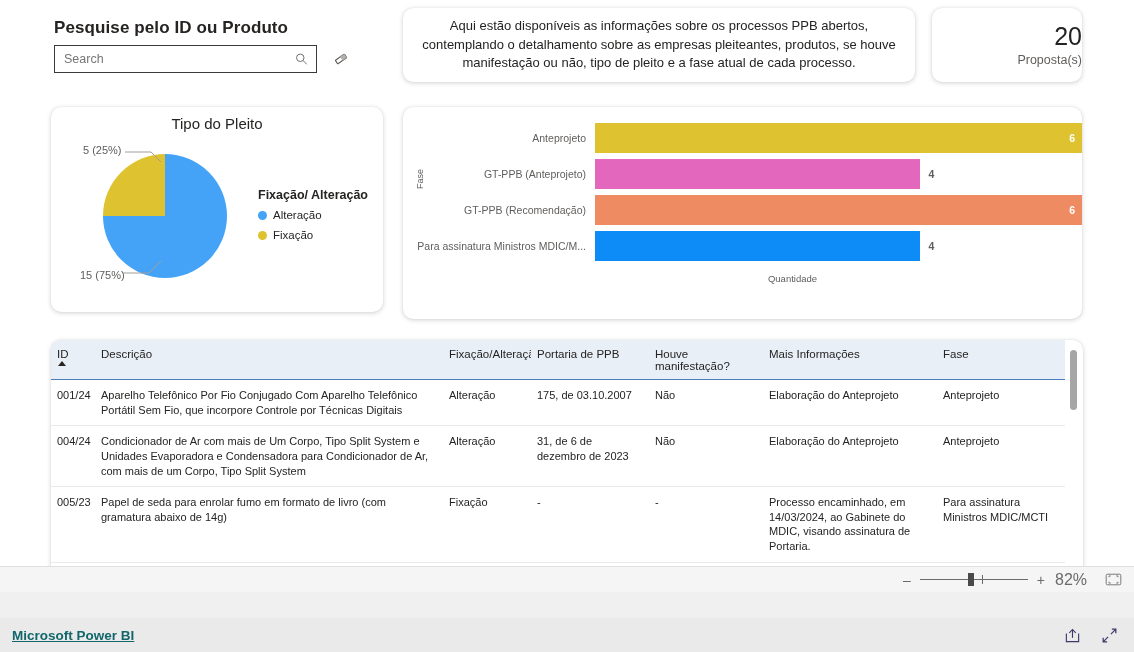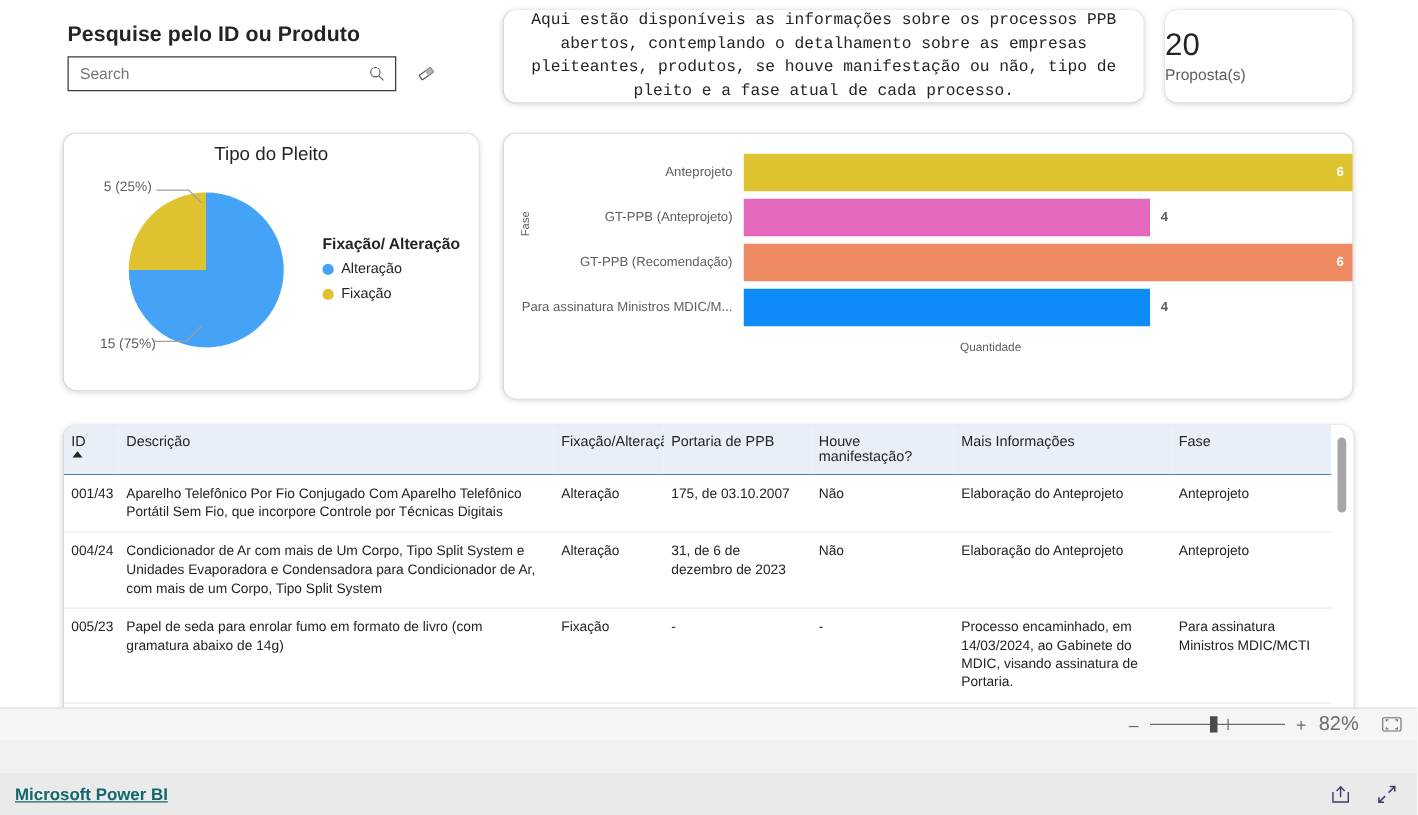--- a/index.html
+++ b/index.html
@@ -49,32 +49,31 @@
     position: absolute; right: 8px; top: 50%; transform: translateY(-50%);
     width: 13px; height: 13px;
   }
   .eraser { margin-left: 16px; width: 16px; height: 16px; }
 
   
   #info-card {
     left: 403px; top: 8px; width: 512px; height: 74px;
     display: flex; align-items: center; justify-content: flex-start;
     padding: 6px 16px;
-    font-family: Liberation Mono, monospace;
   }
   #info-card p {
     margin: 0; text-align: center; line-height: 1.45;
     font-size: 13px; color: #252423;
   }
 
   
   #kpi-card {
     left: 932px; top: 8px; width: 150px; height: 74px;
     display: flex; flex-direction: column;
-    align-items: flex-start; justify-content: center;
+    align-items: flex-end; justify-content: center;
   }
   #kpi-value { font-size: 25px; color: #252423; line-height: 1.1; }
   #kpi-label { font-size: 12.5px; color: #605e5c; margin-top: 3px; }
 
   
   #pie-card { left: 51px; top: 107px; width: 332px; height: 205px; }
   .viz-title {
     text-align: center; font-size: 15px; color: #252423;
     padding-top: 8px;
   }
@@ -338,21 +337,21 @@
             <th>Descrição</th>
             <th>Fixação/Alteração</th>
             <th>Portaria de PPB</th>
             <th>Houve manifestação?</th>
             <th>Mais Informações</th>
             <th>Fase</th>
           </tr>
         </thead>
         <tbody>
           <tr>
-            <td>001/43</td>
+            <td>001/24</td>
             <td>Aparelho Telefônico Por Fio Conjugado Com Aparelho Telefônico Portátil Sem Fio, que incorpore Controle por Técnicas Digitais</td>
             <td>Alteração</td>
             <td>175, de 03.10.2007</td>
             <td>Não</td>
             <td>Elaboração do Anteprojeto</td>
             <td>Anteprojeto</td>
           </tr>
           <tr>
             <td>004/24</td>
             <td>Condicionador de Ar com mais de Um Corpo, Tipo Split System e Unidades Evaporadora e Condensadora para Condicionador de Ar, com mais de um Corpo, Tipo Split System</td>

